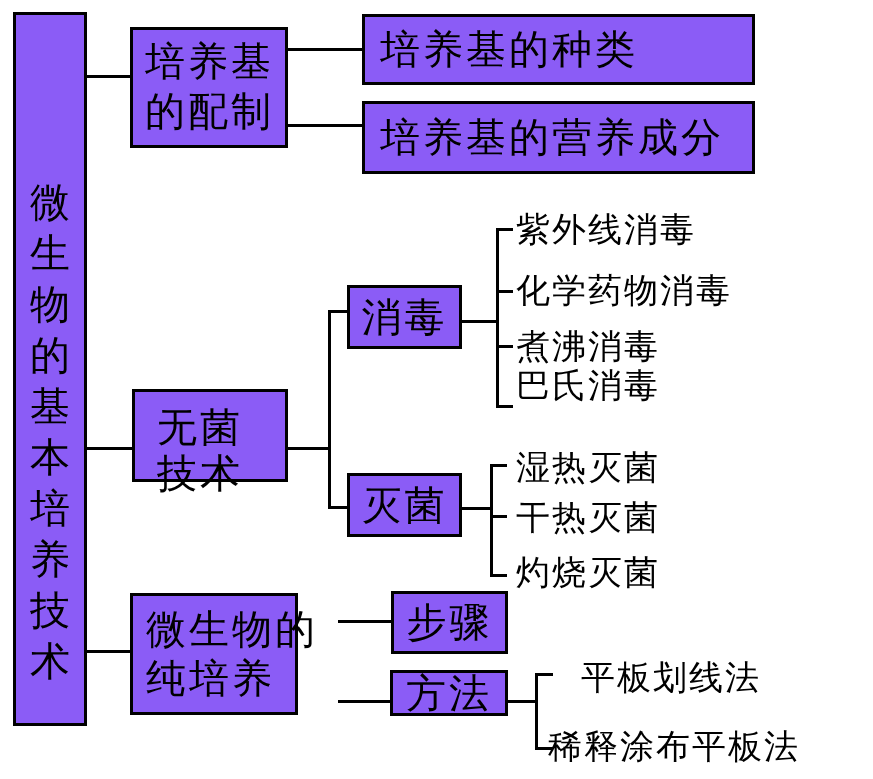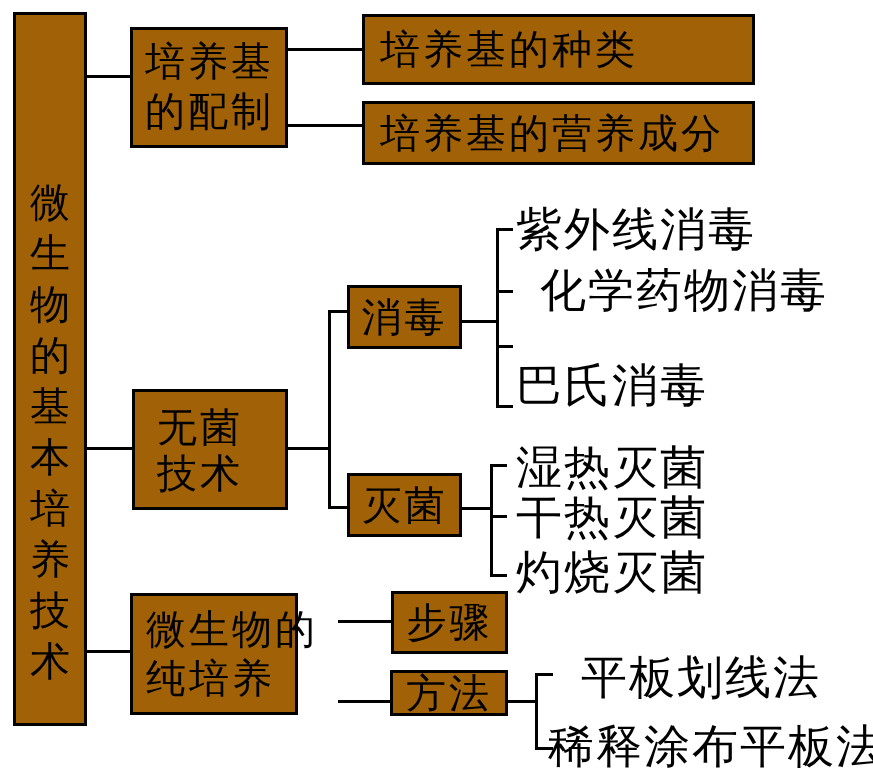--- a/index.html
+++ b/index.html
@@ -11,21 +11,21 @@
   .stage {
     position: relative;
     width: 873px;
     height: 779px;
     background: #ffffff;
     overflow: hidden;
   }
   .box {
     position: absolute;
     border: 3px solid #000000;
-    background: #a16207;
+    background: #8b5cf6;
   }
   .ln {
     position: absolute;
     background: #000000;
   }
   
   .vtext {
     position: absolute;
     top: 162px;
     left: 50%;
@@ -53,21 +53,21 @@
   .row-box {
     display: flex;
     align-items: center;
     font-size: 40px;
     letter-spacing: 3px;
     padding-left: 15px;
     white-space: nowrap;
   }
   .leaf {
     position: absolute;
-    font-size: 46px;
+    font-size: 34px;
     line-height: 44px;
     letter-spacing: 2px;
     white-space: nowrap;
   }
 </style>
 </head>
 <body>
 
 <div class="stage">
 
@@ -77,35 +77,36 @@
 
   <div class="box" style="left:130px; top:27px; width:158px; height:121px; padding:7px 0 0 12px;">
     <div class="two-line">培养基</div>
     <div class="two-line">的配制</div>
   </div>
 
   <div class="box row-box" style="left:362px; top:14px; width:393px; height:71px;">
     <span>培养基的种类</span>
   </div>
 
-  <div class="box row-box" style="left:362px; top:101px; width:393px; height:64px;">
+  <div class="box row-box" style="left:362px; top:101px; width:393px; height:73px;">
     <span>培养基的营养成分</span>
   </div>
 
-  <div class="box" style="left:132px; top:389px; width:156px; height:121px; padding:13px 0 0 22px;">
+  <div class="box" style="left:132px; top:389px; width:156px; height:93px; padding:13px 0 0 22px;">
     <div class="two-line" style="line-height:46px;">无菌</div>
     <div class="two-line" style="line-height:46px;">技术</div>
   </div>
 
   <div class="box center-box" style="left:347px; top:285px; width:115px; height:64px;">
     <span>消毒</span>
   </div>
 
   <div class="leaf" style="left:516px; top:208px;">紫外线消毒</div>
-  <div class="leaf" style="left:516px; top:269px;margin-left:24px;">化学药物消毒</div>
+  <div class="leaf" style="left:516px; top:269px;">化学药物消毒</div>
+  <div class="leaf" style="left:516px; top:325px;">煮沸消毒</div>
   <div class="leaf" style="left:516px; top:364px;">巴氏消毒</div>
 
   <div class="box center-box" style="left:347px; top:473px; width:115px; height:64px;">
     <span>灭菌</span>
   </div>
 
   <div class="leaf" style="left:516px; top:446px;">湿热灭菌</div>
   <div class="leaf" style="left:516px; top:496px;">干热灭菌</div>
   <div class="leaf" style="left:516px; top:551px;">灼烧灭菌</div>
 

